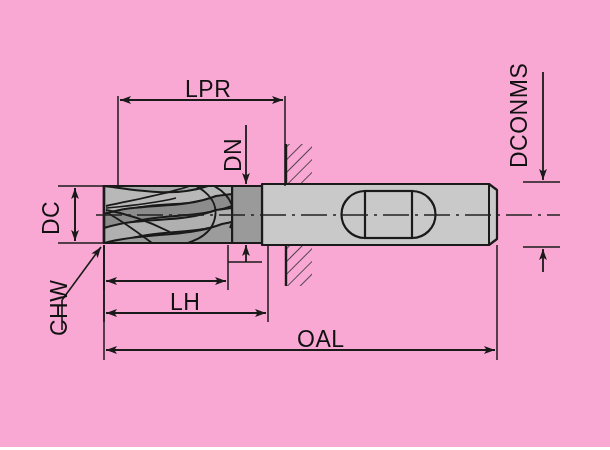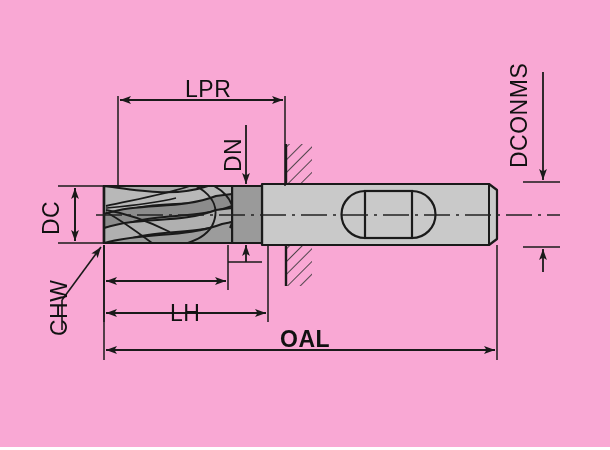--- a/index.html
+++ b/index.html
@@ -172,17 +172,17 @@
 
   <div class="dim-label vert-label" style="left:222px; top:172px;">DN</div>
 
   <div class="dim-label vert-label" style="left:508px; top:168px;">DCONMS</div>
 
   <div class="dim-label vert-label" style="left:40px; top:235px;">DC</div>
 
   <div class="dim-label vert-label" style="left:48px; top:336px;">CHW</div>
 
 
-  <div class="dim-label" style="left:170px; top:302px;">LH</div>
+  <div class="dim-label" style="left:170px; top:291px;">LH</div>
 
-  <div class="dim-label" style="left:280px; top:328px;font-weight:bold;">OAL</div>
+  <div class="dim-label" style="left:297px; top:328px;">OAL</div>
 
 </div>
 
 </body></html>

